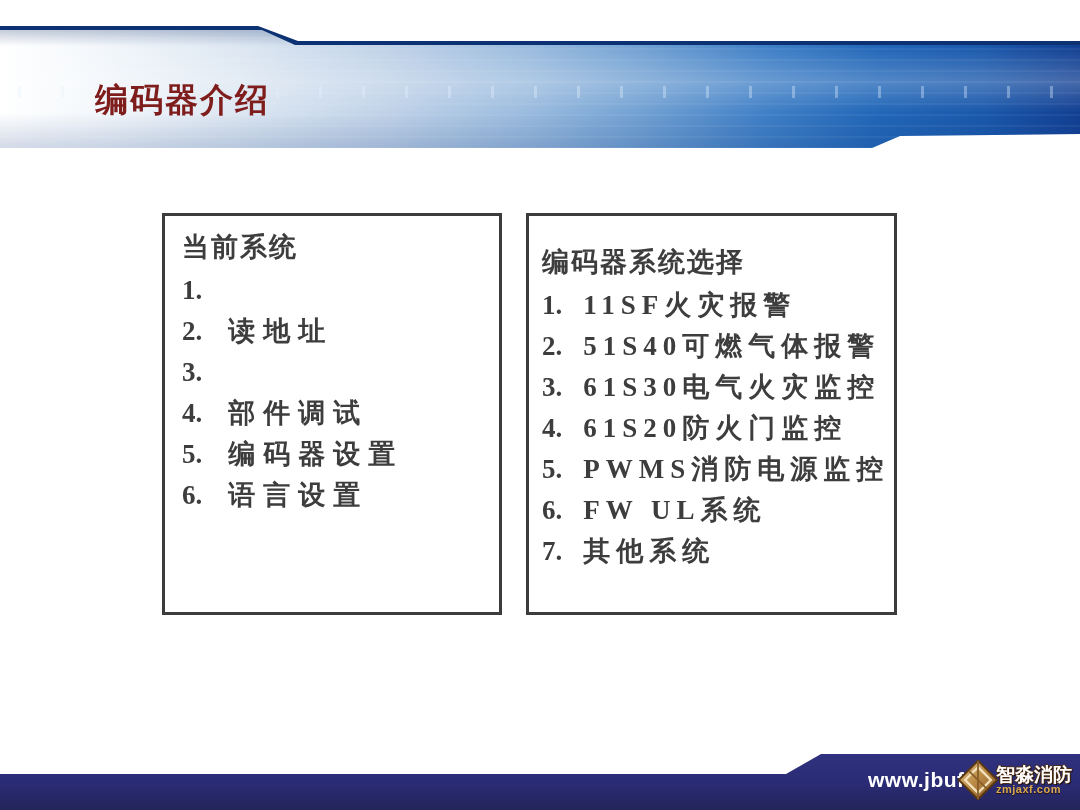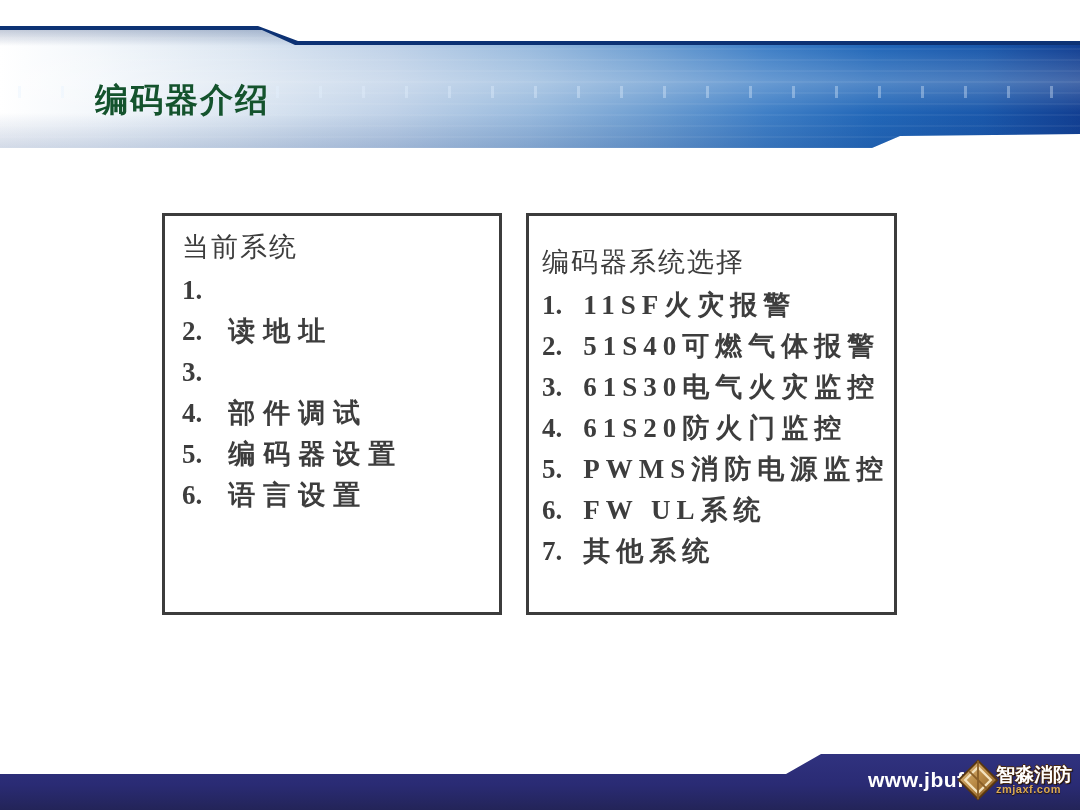--- a/index.html
+++ b/index.html
@@ -38,32 +38,32 @@
   .band-ticks{
     position:absolute;left:0;top:86px;width:1080px;height:12px;
     background:repeating-linear-gradient(90deg,
       rgba(255,255,255,0) 0 18px,rgba(228,241,255,0.55) 18px 21px,
       rgba(255,255,255,0) 21px 43px);
     opacity:.65;
   }
   
   .title{
     position:absolute;left:95px;top:78px;
-    font-size:33px;font-weight:800;color:#14532d;letter-spacing:2px;
+    font-size:33px;font-weight:800;color:#7f1d1d;letter-spacing:2px;
   }
   
   .panel{
     position:absolute;top:213px;height:402px;box-sizing:border-box;
     border:3px solid #3c3c3c;background:#ffffff;
     font-family:"Liberation Serif","DejaVu Serif",serif;color:#3d3d3d;
   }
   .panel-left{left:162px;width:340px;padding:9px 0 0 17px;}
   .panel-right{left:526px;width:371px;padding:24px 0 0 13px;}
   .panel-header{
-    height:45px;line-height:45px;font-size:27px;font-weight:400;
+    height:45px;line-height:45px;font-size:27px;font-weight:700;
     letter-spacing:2px;white-space:nowrap;
   }
   .menu-line{
     height:41px;line-height:41px;font-size:27px;font-weight:600;
     display:flex;align-items:center;white-space:nowrap;
   }
   .menu-line .num{flex:0 0 auto;}
   .panel-left .num{margin-right:26px;}
   .panel-right .num{margin-right:21px;}
   .panel-left .lbl{letter-spacing:8px;}

